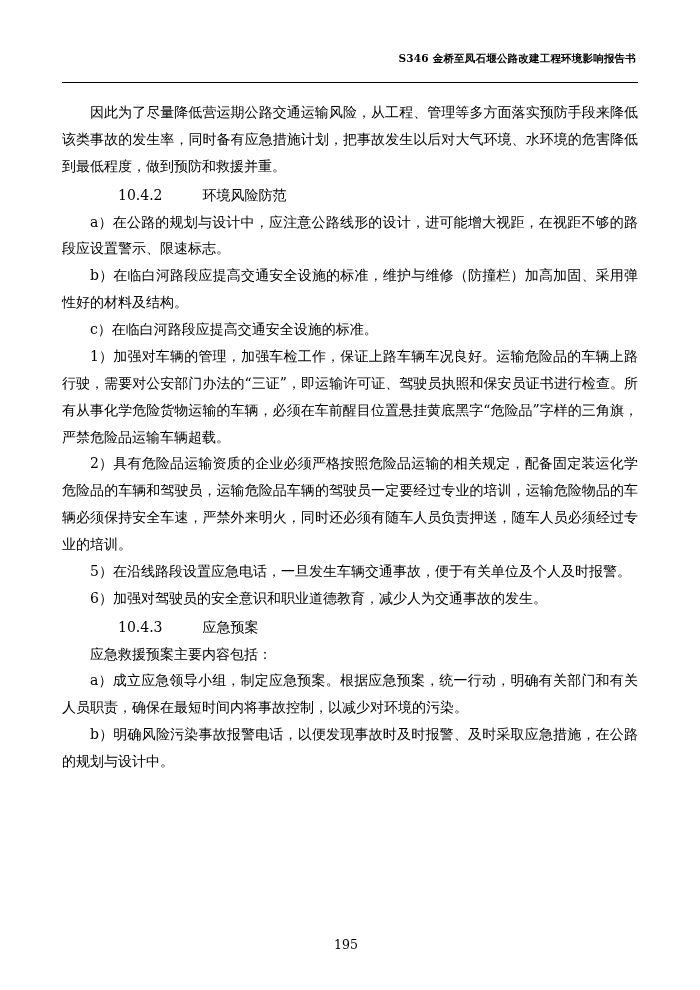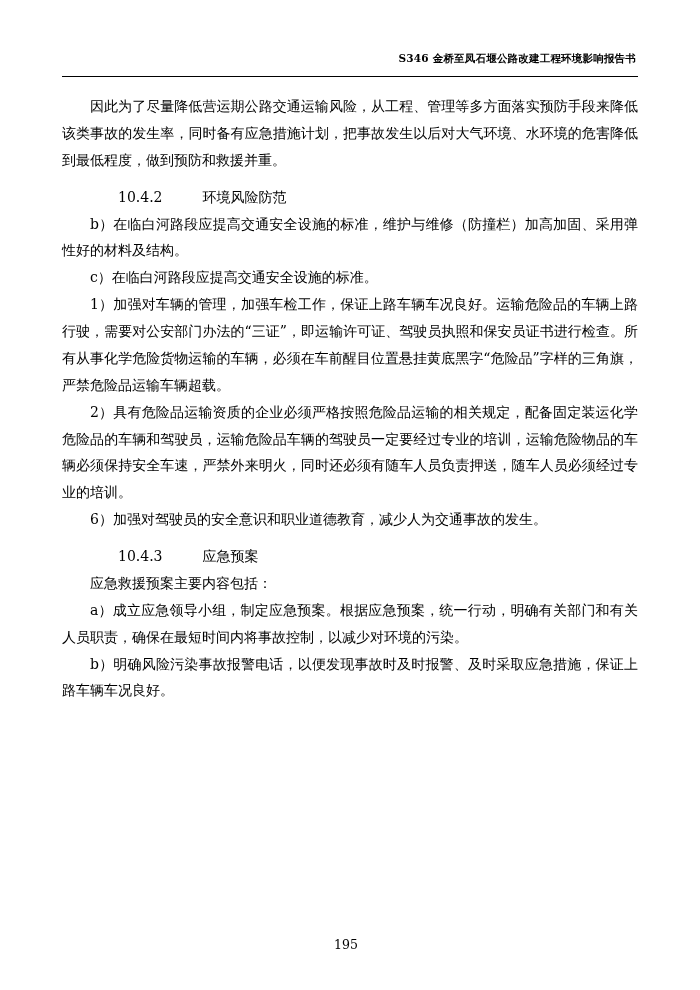--- a/index.html
+++ b/index.html
@@ -23,42 +23,42 @@
     position: relative;
     background: #fff;
   }
   .header {
     text-align: right;
     font-size: 10.5px;
     font-weight: bold;
     letter-spacing: 0.2px;
     color: #000;
     padding-right: 2px;
-    margin-bottom: 10px;
+    margin-bottom: 16px;
   }
   .rule {
     border: none;
     border-top: 1px solid #000;
     margin: 0 0 16px 0;
     height: 0;
   }
   .content {
     font-size: 14px;
     line-height: 1.92;
     text-align: justify;
     text-justify: inter-ideograph;
   }
   p {
     margin: 0;
   }
   .para {
     text-indent: 2em;
   }
   .heading {
-    margin-top: 10px;
+    margin-top: 2px;
     margin-bottom: 0px;
     text-decoration: underline;
   }
   .heading .num {
     display: inline-block;
     min-width: 52px;
   }
   .heading .htext {
     display: inline-block;
     margin-left: 12px;
@@ -80,29 +80,31 @@
 
   <div class="header">S346 金桥至凤石堰公路改建工程环境影响报告书</div>
   <hr class="rule">
 
   <div class="content">
 
     <p class="para">因此为了尽量降低营运期公路交通运输风险，从工程、管理等多方面落实预防手段来降低该类事故的发生率，同时备有应急措施计划，把事故发生以后对大气环境、水环境的危害降低到最低程度，做到预防和救援并重。</p>
 
     <p class="para heading"><span class="num">10.4.2</span><span class="htext">环境风险防范</span></p>
 
+    <p class="para">a）在公路的规划与设计中，应注意公路线形的设计，进可能增大视距，在视距不够的路段应设置警示、限速标志。</p>
     <p class="para">b）在临白河路段应提高交通安全设施的标准，维护与维修（防撞栏）加高加固、采用弹性好的材料及结构。</p>
     <p class="para">c）在临白河路段应提高交通安全设施的标准。</p>
     <p class="para">1）加强对车辆的管理，加强车检工作，保证上路车辆车况良好。运输危险品的车辆上路行驶，需要对公安部门办法的“三证”，即运输许可证、驾驶员执照和保安员证书进行检查。所有从事化学危险货物运输的车辆，必须在车前醒目位置悬挂黄底黑字“危险品”字样的三角旗，严禁危险品运输车辆超载。</p>
     <p class="para">2）具有危险品运输资质的企业必须严格按照危险品运输的相关规定，配备固定装运化学危险品的车辆和驾驶员，运输危险品车辆的驾驶员一定要经过专业的培训，运输危险物品的车辆必须保持安全车速，严禁外来明火，同时还必须有随车人员负责押送，随车人员必须经过专业的培训。</p>
+    <p class="para">5）在沿线路段设置应急电话，一旦发生车辆交通事故，便于有关单位及个人及时报警。</p>
     <p class="para">6）加强对驾驶员的安全意识和职业道德教育，减少人为交通事故的发生。</p>
 
     <p class="para heading"><span class="num">10.4.3</span><span class="htext">应急预案</span></p>
 
     <p class="para">应急救援预案主要内容包括：</p>
     <p class="para">a）成立应急领导小组，制定应急预案。根据应急预案，统一行动，明确有关部门和有关人员职责，确保在最短时间内将事故控制，以减少对环境的污染。</p>
-    <p class="para">b）明确风险污染事故报警电话，以便发现事故时及时报警、及时采取应急措施，保证上路车辆车况良好。</p>
+    <p class="para">b）明确风险污染事故报警电话，以便发现事故时及时报警、及时采取应急措施，在公路的规划与设计中。</p>
 
   </div>
 
   <div class="footer">195</div>
 
 </div>
 
 </body></html>

